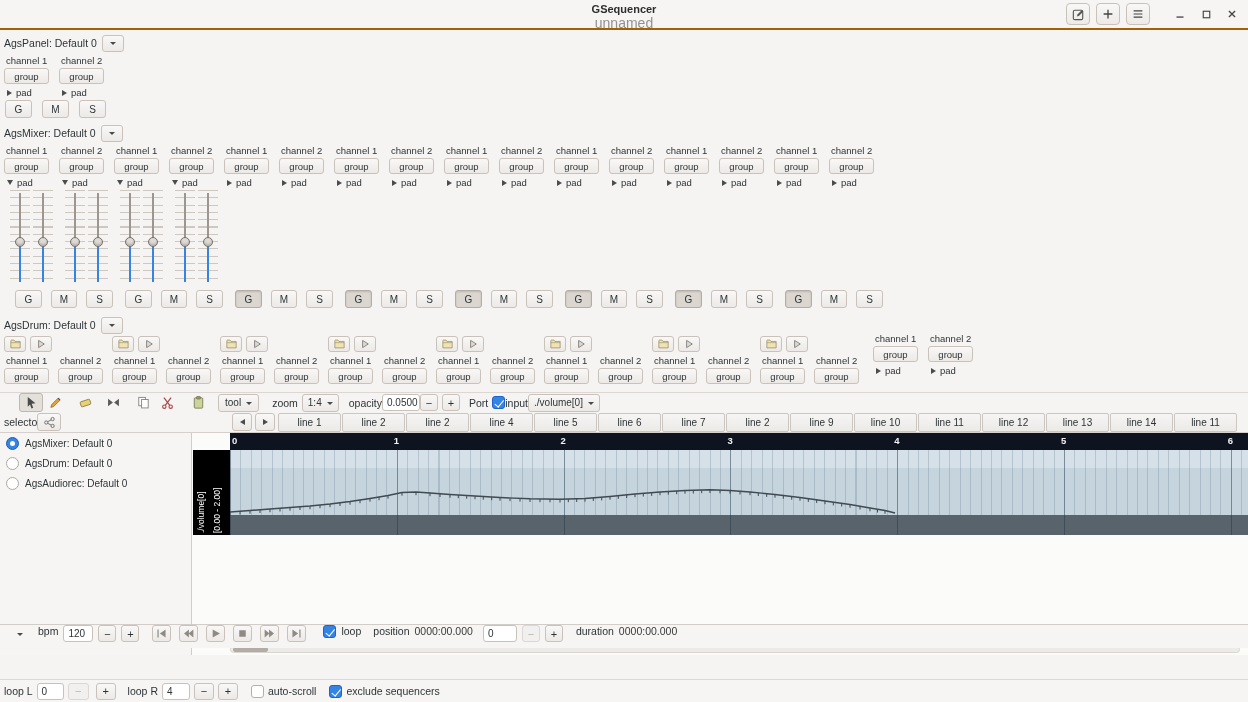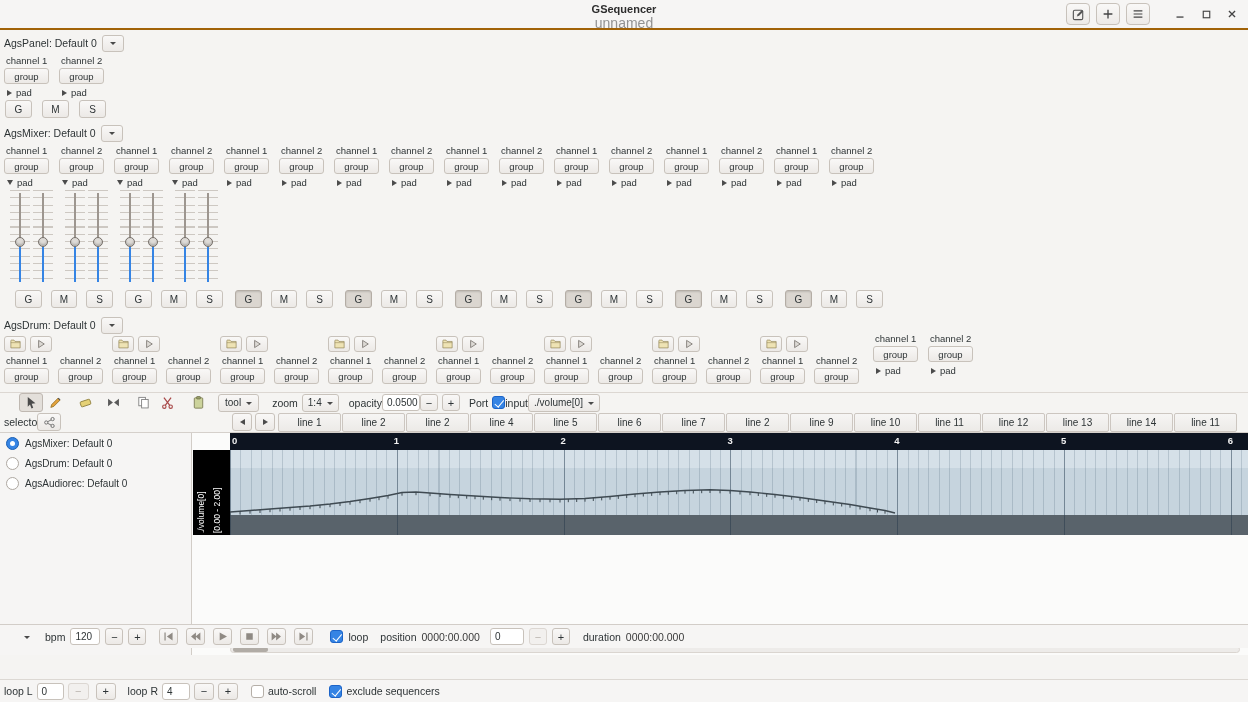--- a/index.html
+++ b/index.html
@@ -111,21 +111,21 @@
       repeating-linear-gradient(to right, rgba(25,45,65,.40) 0 1px, transparent 1px 166.8px) 0 0 / 100% 85px no-repeat,
       linear-gradient(#d5e0e8 0 18px, #c6d4de 18px 65px, #59636b 65px 100%);
   }
   .wave-area svg { position:absolute; inset:0; }
   #h-scrollbar { position:absolute; left:38px; top:213px; width:1010px; height:7px;
     background:#edebe9; border:1px solid #dad5d0; border-radius:4px; }
   #h-thumb { position:absolute; left:2px; top:0px; width:35px; height:5px; background:#b1aca6; border-radius:3px; }
 
   
   #transport { position:absolute; left:0; top:624px; width:100%; height:24px;
-    border-top:1px solid #d2cdc8; background:#f6f5f4; display:flex; align-items:center; padding-left:18px; gap:5px; }
+    border-top:1px solid #d2cdc8; background:#f6f5f4; display:flex; align-items:flex-start; padding-left:11px; gap:5px; }
   #loop-bar { position:absolute; left:0; top:679px; width:100%; height:23px;
     border-top:1px solid #dcd8d3; background:#f6f5f4; display:flex; align-items:center; padding-left:4px; gap:4px; }
   .nav-btn { width:19px; height:17px; }
   .flatcaret { width:18px; height:18px; background:transparent; border-color:transparent; }
   .val { font-size:10.5px; color:#3a3a3a; }
 </style>
 </head>
 <body>
 
 <div class="app">

